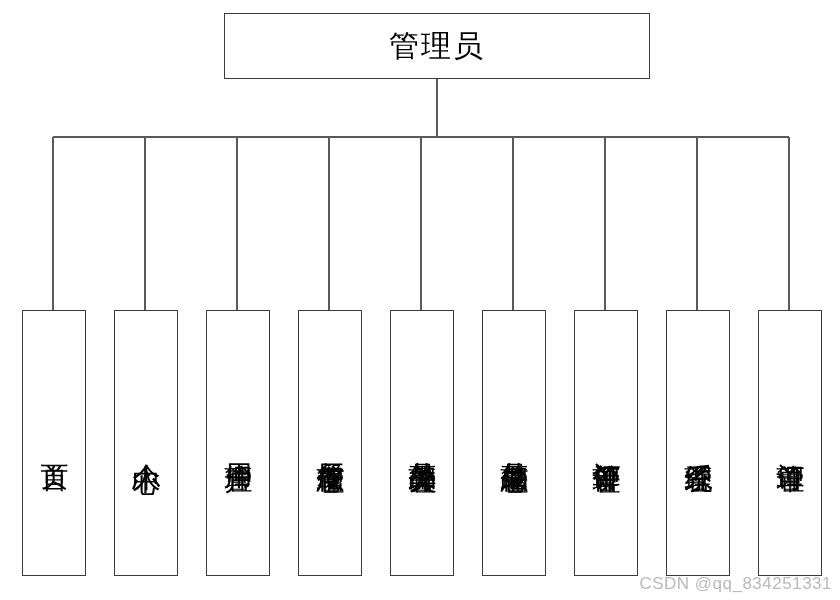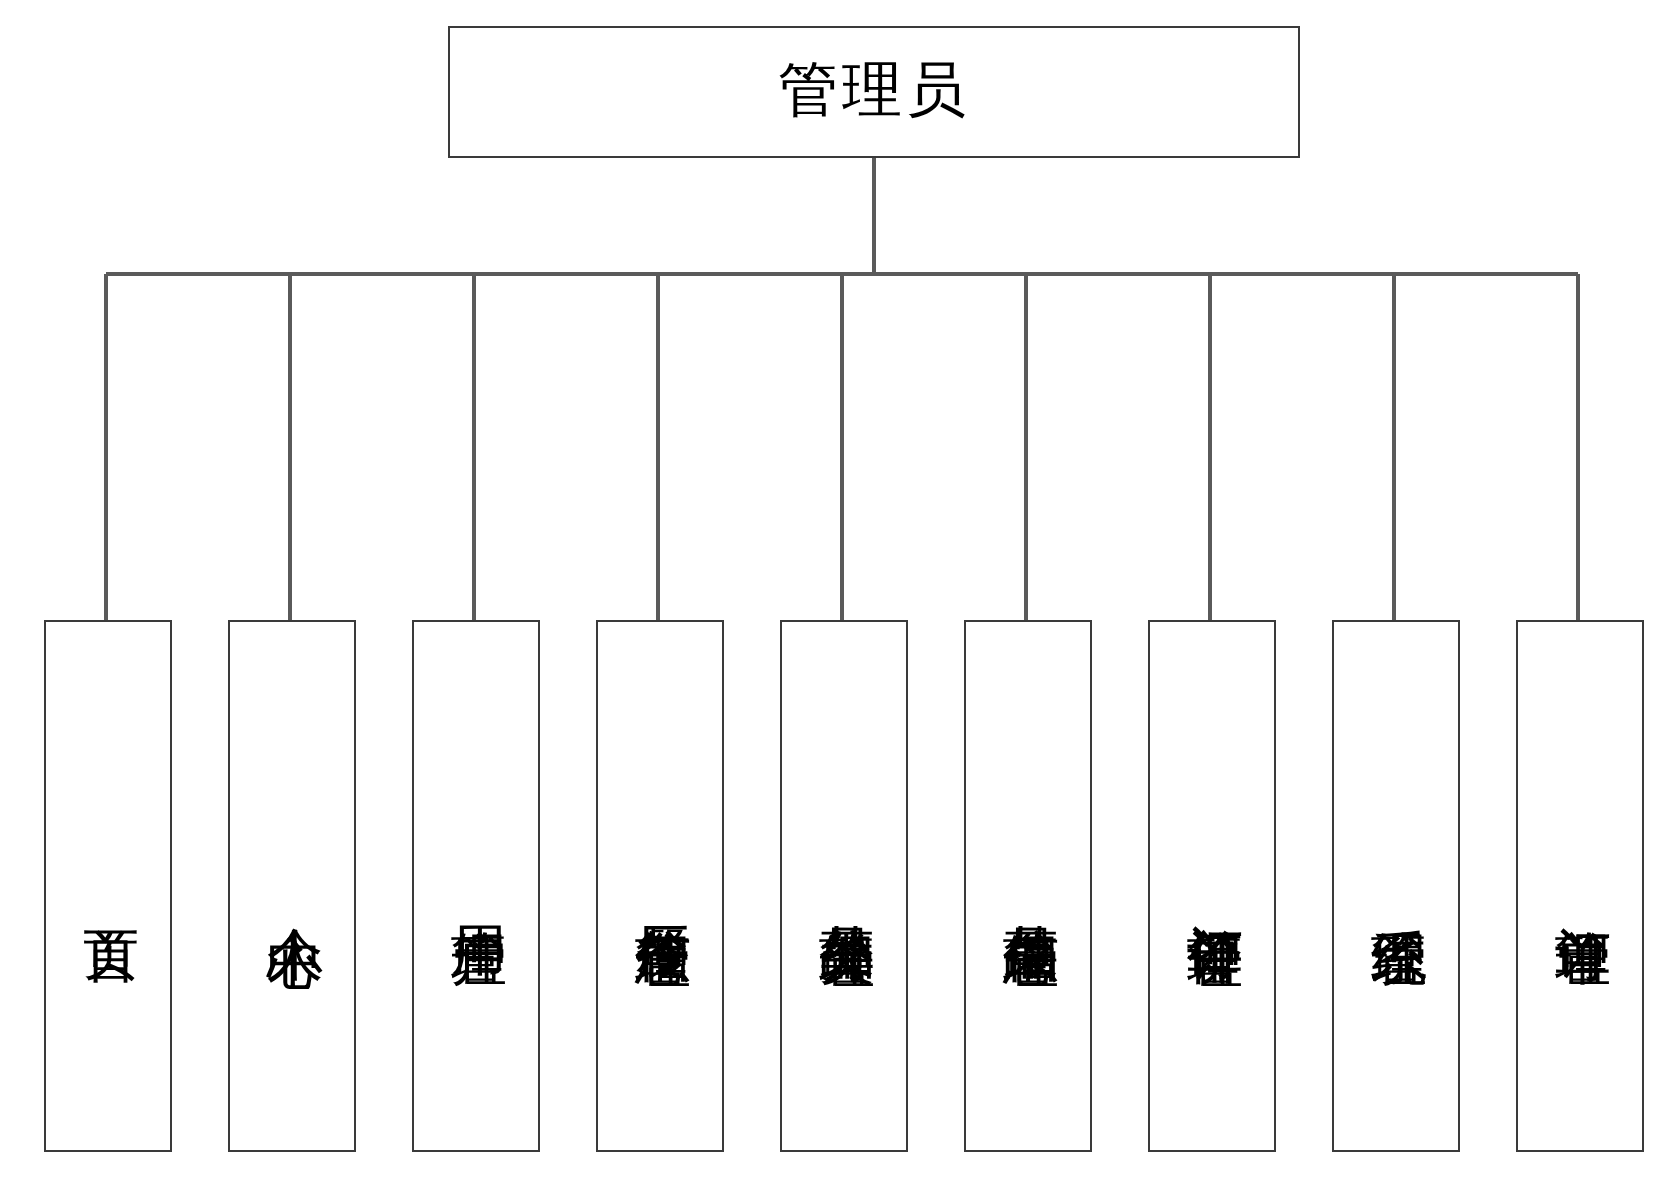--- a/index.html
+++ b/index.html
@@ -118,14 +118,15 @@
         <span class="label">订单评价管理</span>
       </div>
       <div class="node leaf" style="left: 666px;">
         <span class="label">系统管理</span>
       </div>
       <div class="node leaf" style="left: 758px;">
         <span class="label">订单管理</span>
       </div>
     </div>
 
+  <div class="watermark">CSDN @qq_834251331</div>
 
 </div>
 
 </body></html>

